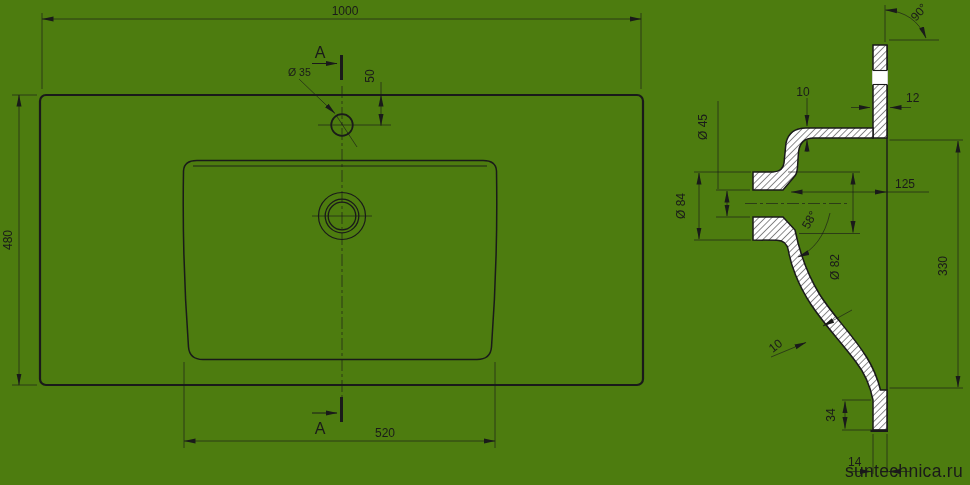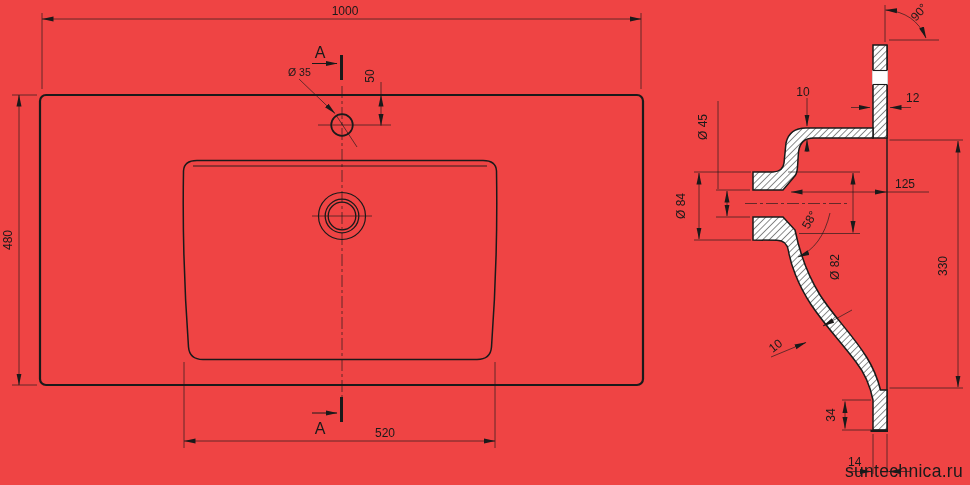--- a/index.html
+++ b/index.html
@@ -1,16 +1,16 @@
 <!DOCTYPE html>
 <html><head>
 <meta charset="utf-8">
 <style>
   html,body{margin:0;padding:0;background:#ffffff;}
-  .stage{position:relative;width:970px;height:485px;background:#ef4444;overflow:hidden;
+  .stage{position:relative;width:970px;height:485px;background:#4d7c0f;overflow:hidden;
          font-family:"Liberation Sans",sans-serif;}
   svg{display:block;}
   svg text{font-family:"Liberation Sans",sans-serif;font-size:12px;fill:#1a1a1a;}
   .tm{text-anchor:middle;}
   .ts{text-anchor:start;}
   .f10{font-size:10.5px;}
   .f16{font-size:16px;}
   .fw{font-size:17.5px;letter-spacing:0.3px;}
   .o{fill:none;stroke:#1a1a1a;}
   .t{stroke-width:0.65px;}        

